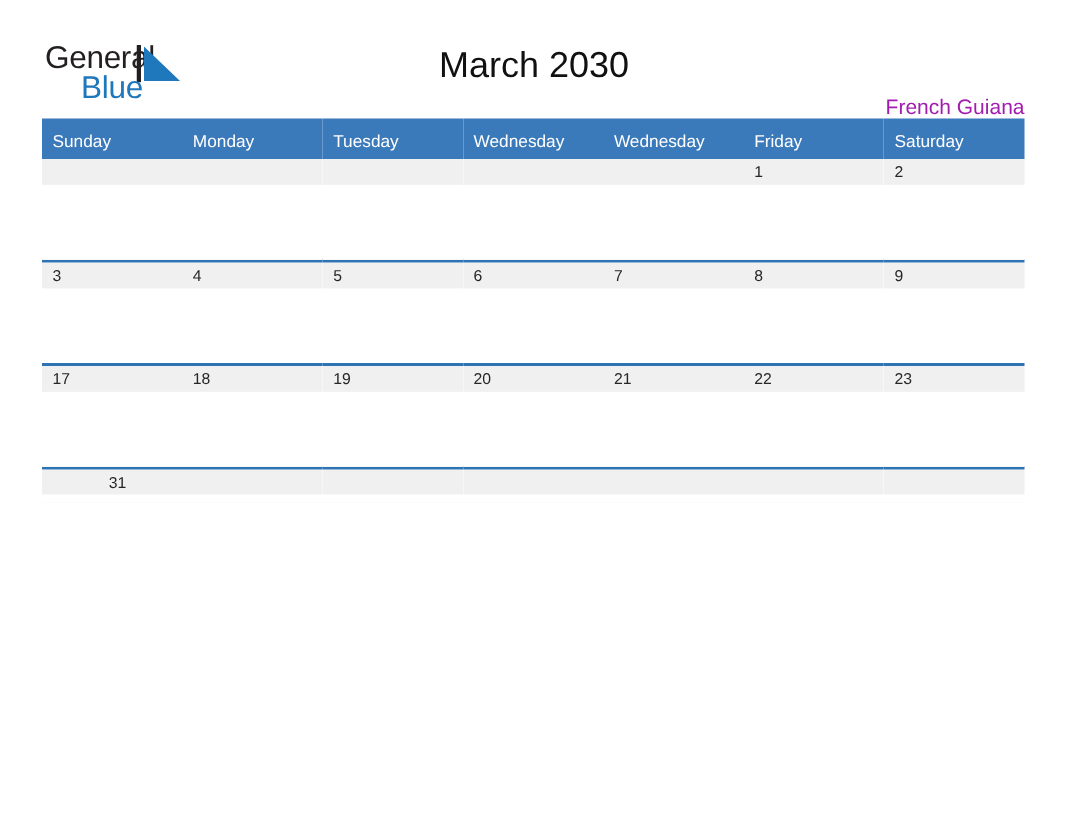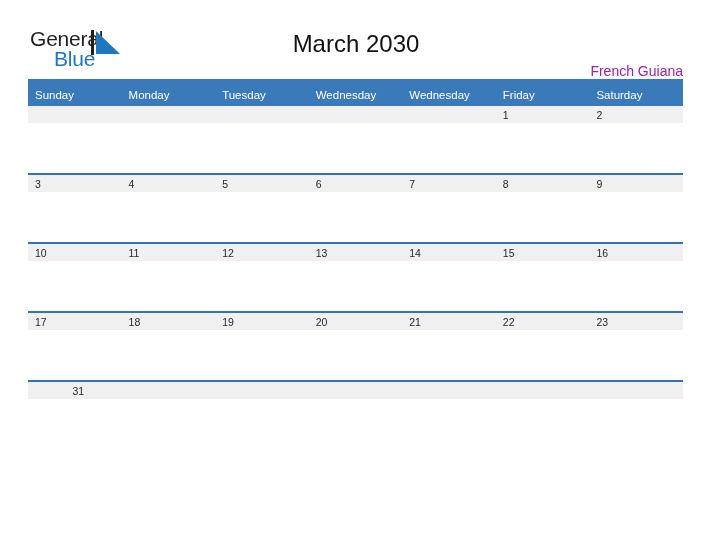--- a/index.html
+++ b/index.html
@@ -213,43 +213,20 @@
           <span class="day-number">7</span>
         </td>
       <td>
           <span class="day-number">8</span>
         </td>
       <td>
           <span class="day-number">9</span>
         </td>
     </tr>
 
-    <tr class="week-row">
-      <td>
-          <span class="day-number">10</span>
-        </td>
-      <td>
-          <span class="day-number">11</span>
-        </td>
-      <td>
-          <span class="day-number">12</span>
-        </td>
-      <td>
-          <span class="day-number">13</span>
-        </td>
-      <td>
-          <span class="day-number">14</span>
-        </td>
-      <td>
-          <span class="day-number">15</span>
-        </td>
-      <td>
-          <span class="day-number">16</span>
-        </td>
-    </tr>
 
     <tr class="week-row">
       <td>
           <span class="day-number">17</span>
         </td>
       <td>
           <span class="day-number">18</span>
         </td>
       <td>
           <span class="day-number">19</span>

